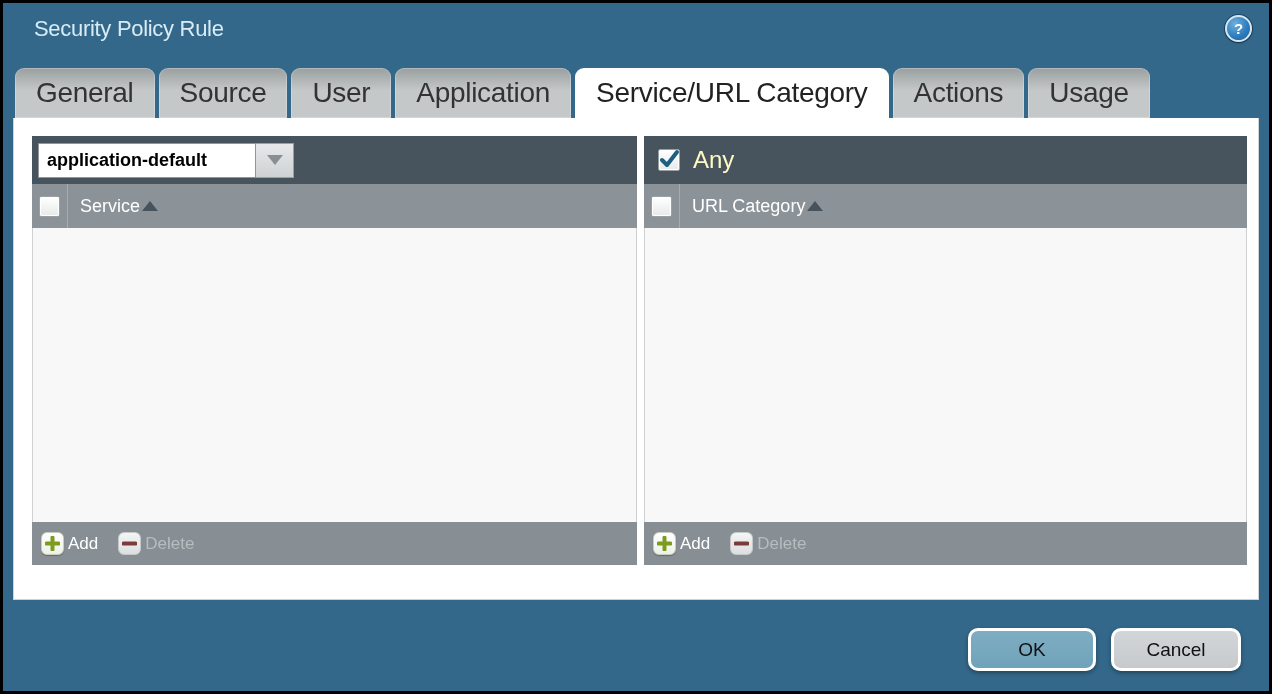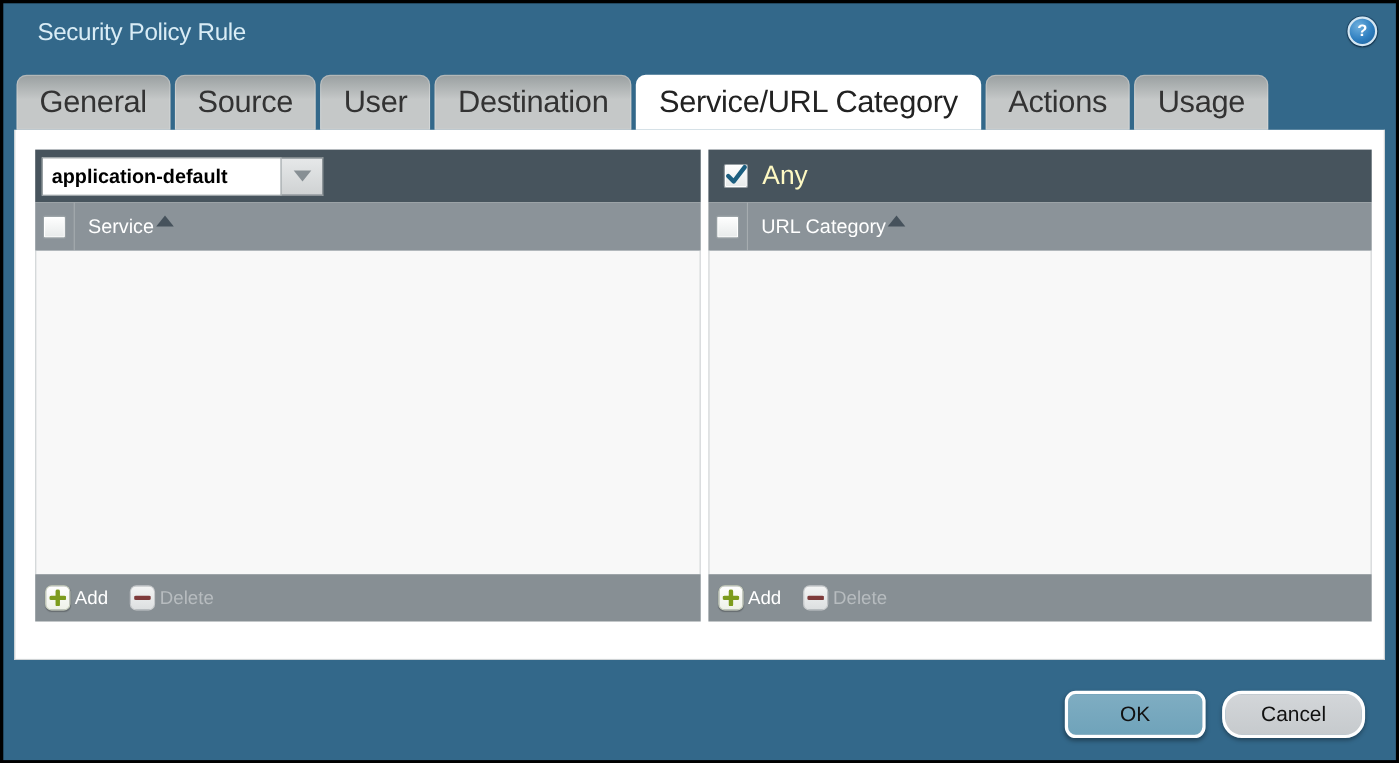--- a/index.html
+++ b/index.html
@@ -64,56 +64,56 @@
             background:linear-gradient(180deg,#ffffff,#e7eaea);
             border:1px solid #98a0a4;box-shadow:inset 0 0 0 1px #ffffff;cursor:pointer;
             display:flex;align-items:center;justify-content:center;}
   .checkbox.big{width:22px;height:22px;}
   .checkbox svg{overflow:visible;}
   
   .col-header{height:44px;background:var(--column_header);display:flex;align-items:center;
               color:#fff;font-size:18px;flex:none;}
   .cb-cell{width:36px;display:flex;justify-content:center;align-items:center;height:100%;
            border-right:1px solid #a6acb0;}
-  .col-label{padding-left:12px;display:flex;gap:2px;}
+  .col-label{padding-left:12px;display:flex;align-items:center;gap:2px;}
   .sort-up{width:0;height:0;border-left:8px solid transparent;border-right:8px solid transparent;
            border-bottom:10px solid #46525c;}
   
   .tbody{flex:1;background:var(--table_body);border-left:1px solid #cdd1d3;
          border-right:1px solid #cdd1d3;}
   .panel-footer{height:43px;background:var(--footer_bar);display:flex;align-items:center;
                 padding-left:9px;gap:20px;flex:none;}
   .action{display:flex;align-items:center;gap:4px;font-size:17px;cursor:pointer;}
   .action .lbl{color:#fff;}
   .action.disabled{cursor:default;}
   .action.disabled .lbl{color:var(--disabled_text);}
   .mini-icon{width:23px;height:23px;border-radius:6px;display:flex;align-items:center;
              justify-content:center;flex:none;}
   .add-ic{background:linear-gradient(180deg,#ffffff,#eef1e8);border:1px solid #c9cfbd;
           box-shadow:0 1px 1px rgba(0,0,0,.25);}
   .del-ic{background:linear-gradient(180deg,#f4f5f5,#dcdfe0);border:1px solid #c6c9cb;}
   
   .btn{position:absolute;top:625px;height:43px;border-radius:10px;border:3px solid #ffffff;
        font-size:19px;color:#111;cursor:pointer;box-shadow:0 2px 4px rgba(0,0,0,.35);}
   .btn.ok{left:965px;width:128px;background:linear-gradient(180deg,#7fadc2,var(--ok_btn));}
-  .btn.cancel{left:1108px;width:130px;background:linear-gradient(180deg,#d3d6d9,var(--cancel_btn));border-radius:18px;}
+  .btn.cancel{left:1108px;width:130px;background:linear-gradient(180deg,#d3d6d9,var(--cancel_btn));}
 </style>
 </head>
 <body>
 
 <div class="screen">
 
   <div class="title">Security Policy Rule</div>
   <div class="help">?</div>
 
   <div class="tabs">
     <div class="tab">General</div>
     <div class="tab">Source</div>
     <div class="tab">User</div>
-    <div class="tab">Destination</div>
+    <div class="tab">Application</div>
     <div class="tab active">Service/URL Category</div>
     <div class="tab">Actions</div>
     <div class="tab">Usage</div>
   </div>
 
   <div class="content">
 
     <div class="panel left">
       <div class="panel-toolbar">
         <div class="combo">

